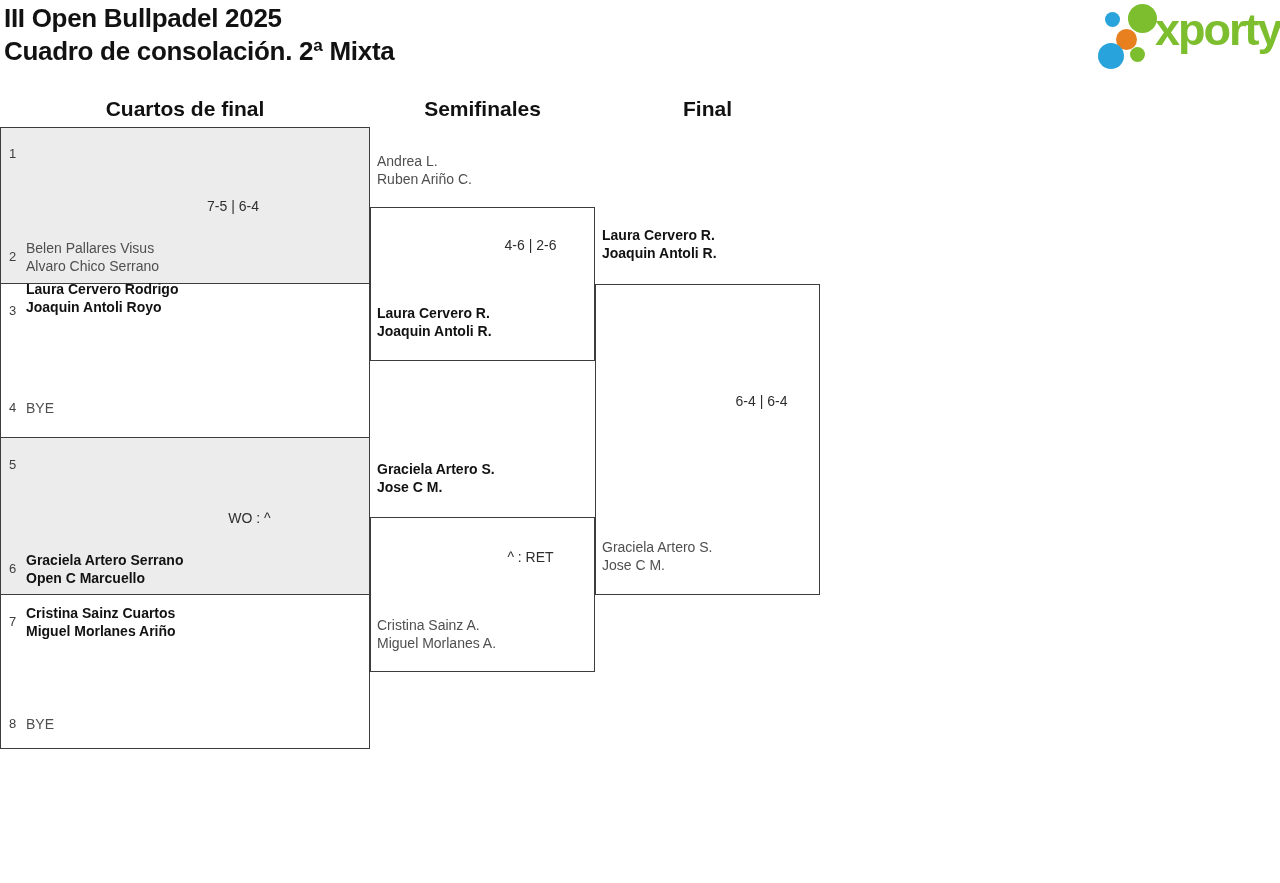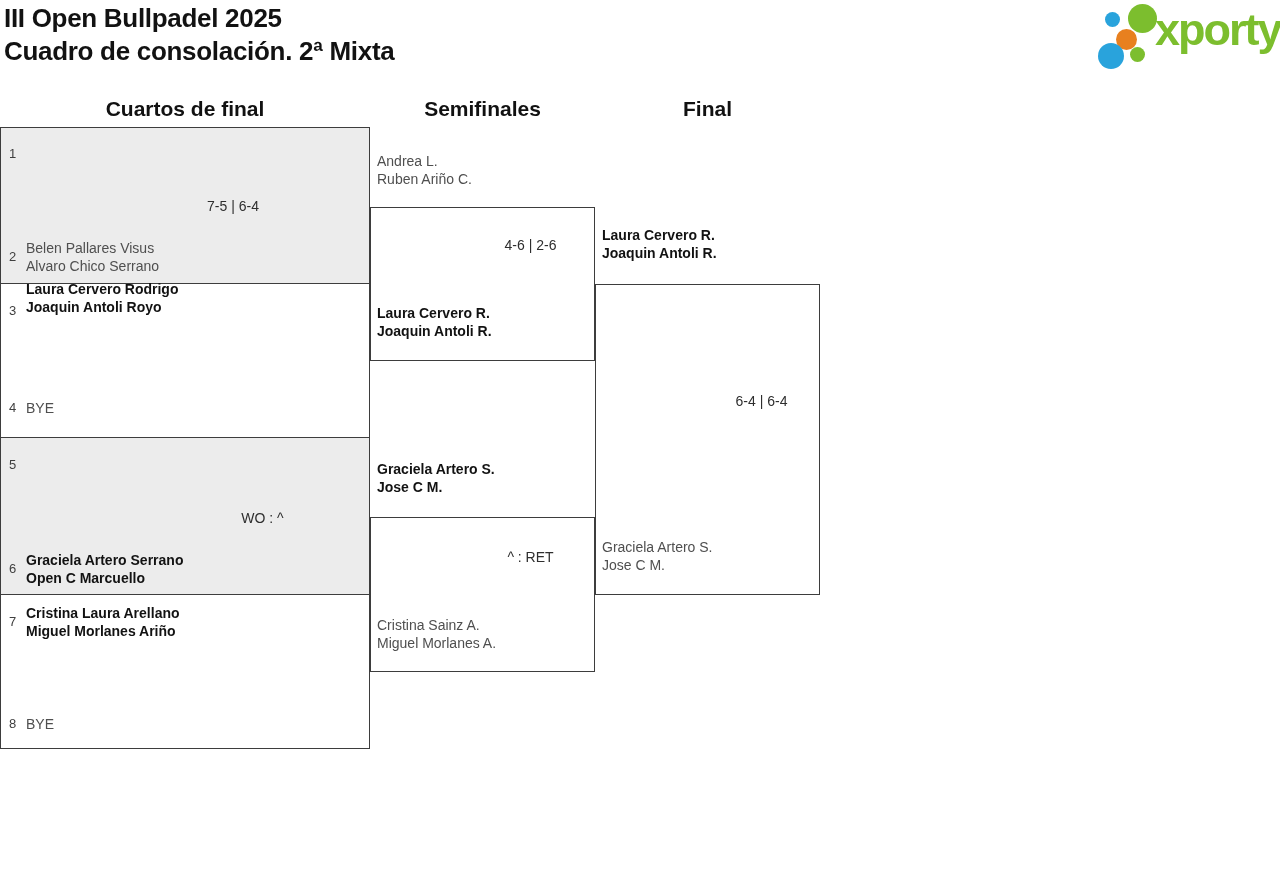--- a/index.html
+++ b/index.html
@@ -82,30 +82,30 @@
   <div class="team" style="left:26px;top:399px;">
     <div>BYE</div>
     <div></div>
   </div>
 
   <div class="seed" style="top:457px;">5</div>
   <div class="team" style="left:26px;top:447px;">
     <div></div>
     <div></div>
   </div>
-  <div class="score" style="left:0;width:403px;top:509px;margin-left:13px;">WO : ^</div>
+  <div class="score" style="left:0;width:403px;top:509px;">WO : ^</div>
   <div class="seed" style="top:561px;">6</div>
   <div class="team winner" style="left:26px;top:551px;">
     <div>Graciela Artero Serrano</div>
     <div>Open C Marcuello</div>
   </div>
 
   <div class="seed" style="top:614px;">7</div>
   <div class="team winner" style="left:26px;top:604px;">
-    <div>Cristina Laura Arellano</div>
+    <div>Cristina Sainz Cuartos</div>
     <div>Miguel Morlanes Ariño</div>
   </div>
   <div class="seed" style="top:716px;">8</div>
   <div class="team" style="left:26px;top:715px;">
     <div>BYE</div>
     <div></div>
   </div>
 
   <div class="team" style="left:377px;top:152px;">
     <div>Andrea L.</div>

